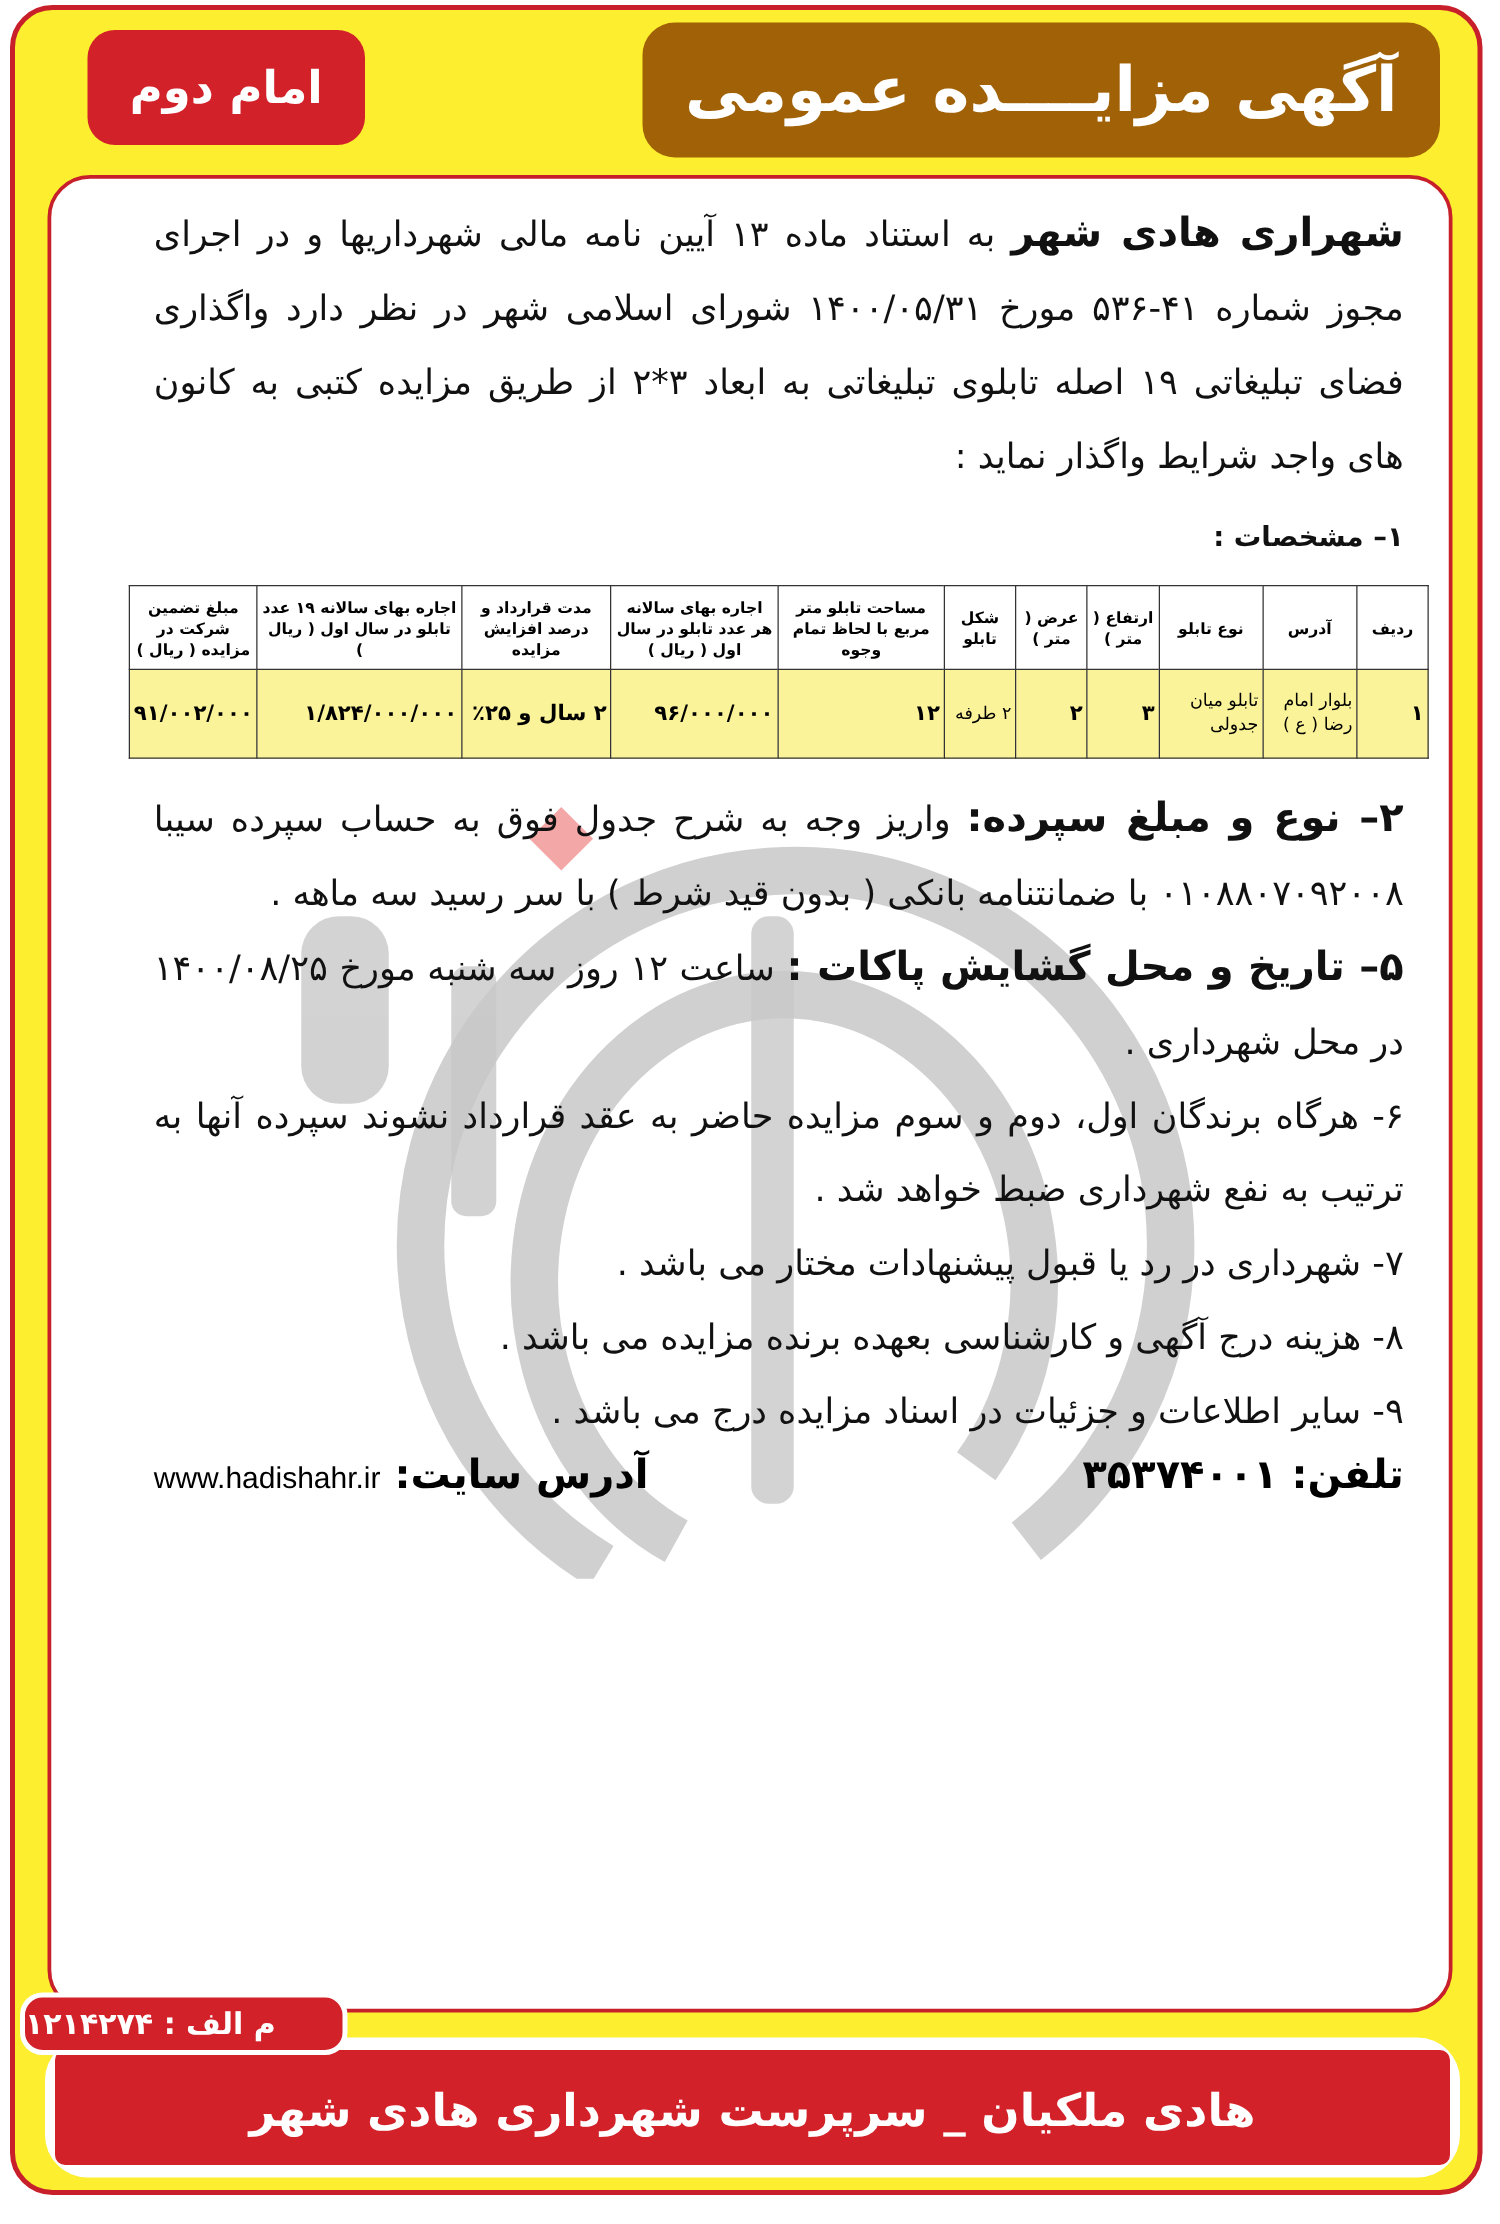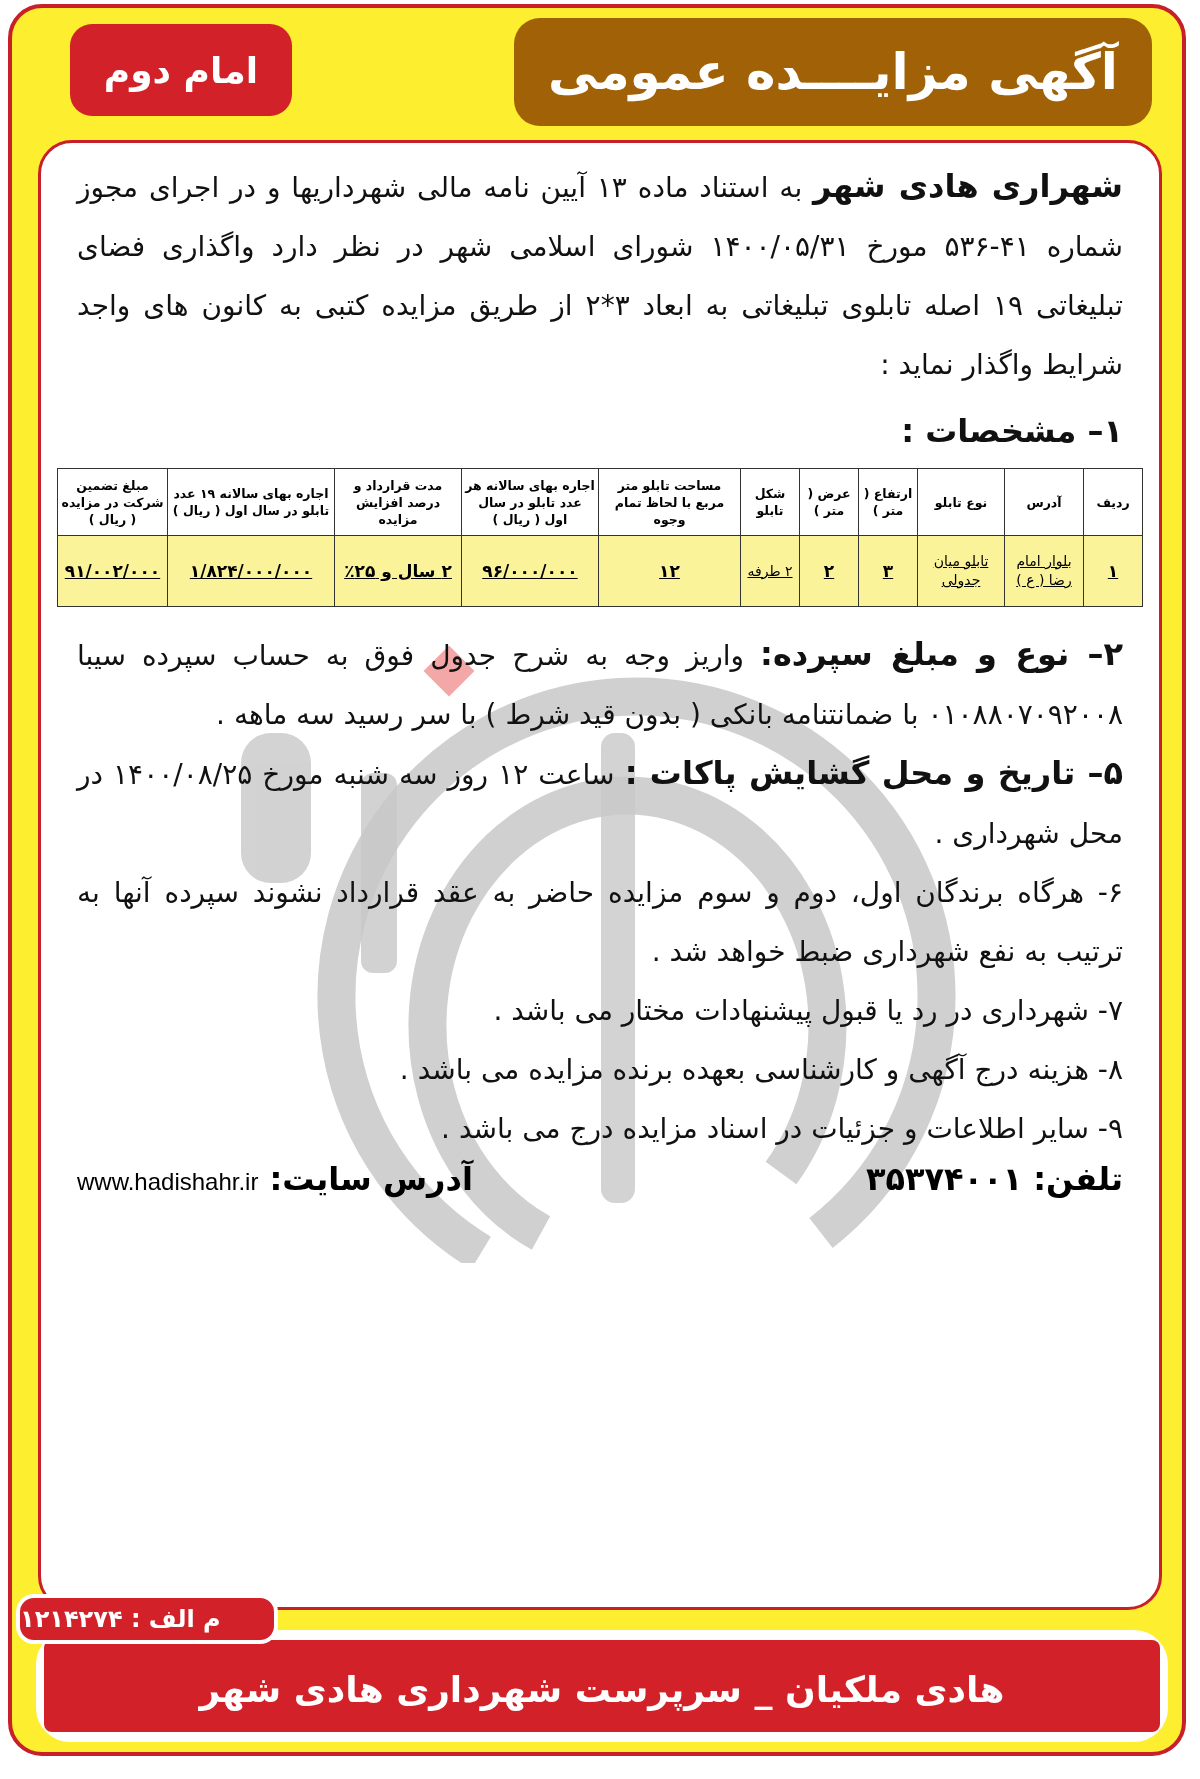--- a/index.html
+++ b/index.html
@@ -7,30 +7,30 @@
          font-family: "DejaVu Sans", "Liberation Sans", sans-serif; }
   .outer { position:absolute; left:8px; top:4px; width:1178px; height:1752px;
            background:#fdee2f; border:4px solid #c8202a; border-radius:34px; box-sizing:border-box; }
   .title-box { position:absolute; left:514px; top:18px; width:638px; height:108px;
                background:#a16207; border-radius:26px; color:#fff; display:flex; align-items:center; justify-content:center;
                font-weight:bold; font-size:50px; direction:rtl; }
   .round-box { position:absolute; left:70px; top:24px; width:222px; height:92px;
                background:#d22129; border-radius:22px; color:#fff; display:flex; align-items:center; justify-content:center;
                font-weight:bold; font-size:36px; direction:rtl; }
   .content { position:absolute; left:38px; top:140px; width:1124px; height:1470px;
-             background:#ffffff; border:3px solid #c8202a; border-radius:34px; box-sizing:border-box; overflow:hidden; }
+             background:#ffffff; border:3px solid #c8202a; border-radius:34px; box-sizing:border-box; overflow:hidden;padding-left:46px; }
   .watermark { position:absolute; left:140px; top:470px; width:860px; height:650px; pointer-events:none; }
   .text { position:relative; direction:rtl; text-align:justify; padding:14px 36px 0 36px;
           font-family:"DejaVu Sans", sans-serif; font-size:28px; line-height:59px; color:#111; }
   .text b { font-weight:bold; font-size:32px; }
-  .h1 { font-weight:bold; font-size:32px; line-height:54px; margin-top:-4px; }
+  .h1 { font-weight:bold; font-size:22px; line-height:54px; margin-top:-4px; }
   table.spec { position:relative; margin:10px 16px 0 16px; width:calc(100% - 32px); border-collapse:collapse;
                direction:rtl; font-family:"DejaVu Sans", sans-serif; }
   table.spec th { background:#fff; font-size:12.5px; font-weight:bold; line-height:17px; border:1px solid #333; padding:4px 3px; height:58px; text-align:center; }
-  table.spec td { background:#fbf39a; font-size:17px; font-weight:bold; line-height:22px; border:1px solid #333; padding:4px 3px; height:62px; text-align:center;text-decoration:underline; }
+  table.spec td { background:#fbf39a; font-size:17px; font-weight:bold; line-height:22px; border:1px solid #333; padding:4px 3px; height:62px; text-align:right; }
   table.spec td.small { font-size:14px; font-weight:normal; line-height:19px; }
   .contact { position:relative; direction:rtl; display:flex; justify-content:space-between; padding:0 36px; font-size:32px; font-weight:bold; margin-top:2px; }
   .contact .site-val { font-weight:normal; font-family:"Liberation Sans", sans-serif; font-size:24px; direction:ltr; }
   .footer { position:absolute; left:36px; top:1630px; width:1132px; height:112px; background:#fff; border-radius:34px; }
   .footer-inner { position:absolute; left:8px; top:10px; right:8px; bottom:10px; background:#d22129; border-radius:8px;
                   color:#fff; display:flex; align-items:center; justify-content:center; font-weight:bold; font-size:36px; direction:rtl; padding-top:6px; box-sizing:border-box; }
   .ref-tag { position:absolute; left:16px; top:1594px; width:262px; height:50px; background:#d22129; border:4px solid #fff; border-radius:18px;
              color:#fff; display:flex; align-items:center; justify-content:flex-end; font-weight:bold; font-size:24px; direction:rtl; box-sizing:border-box; }
 </style>
 </head>

